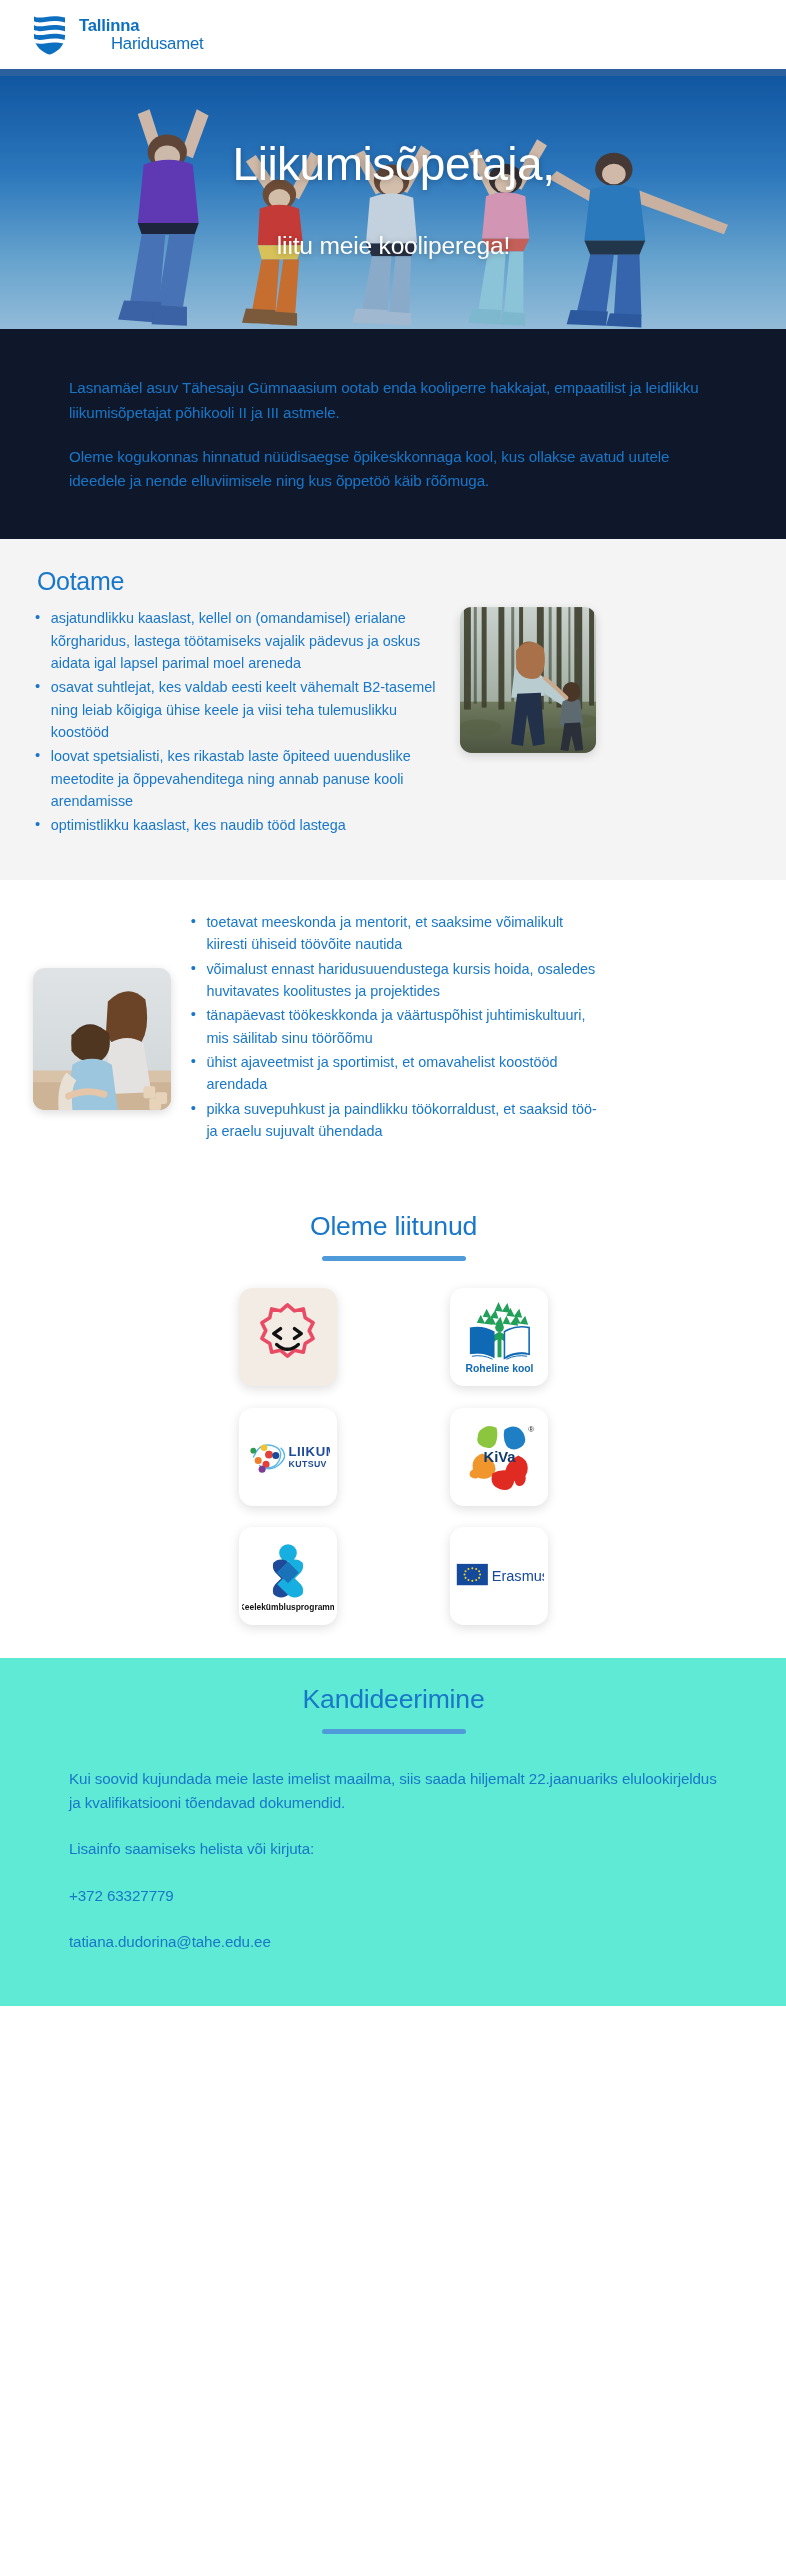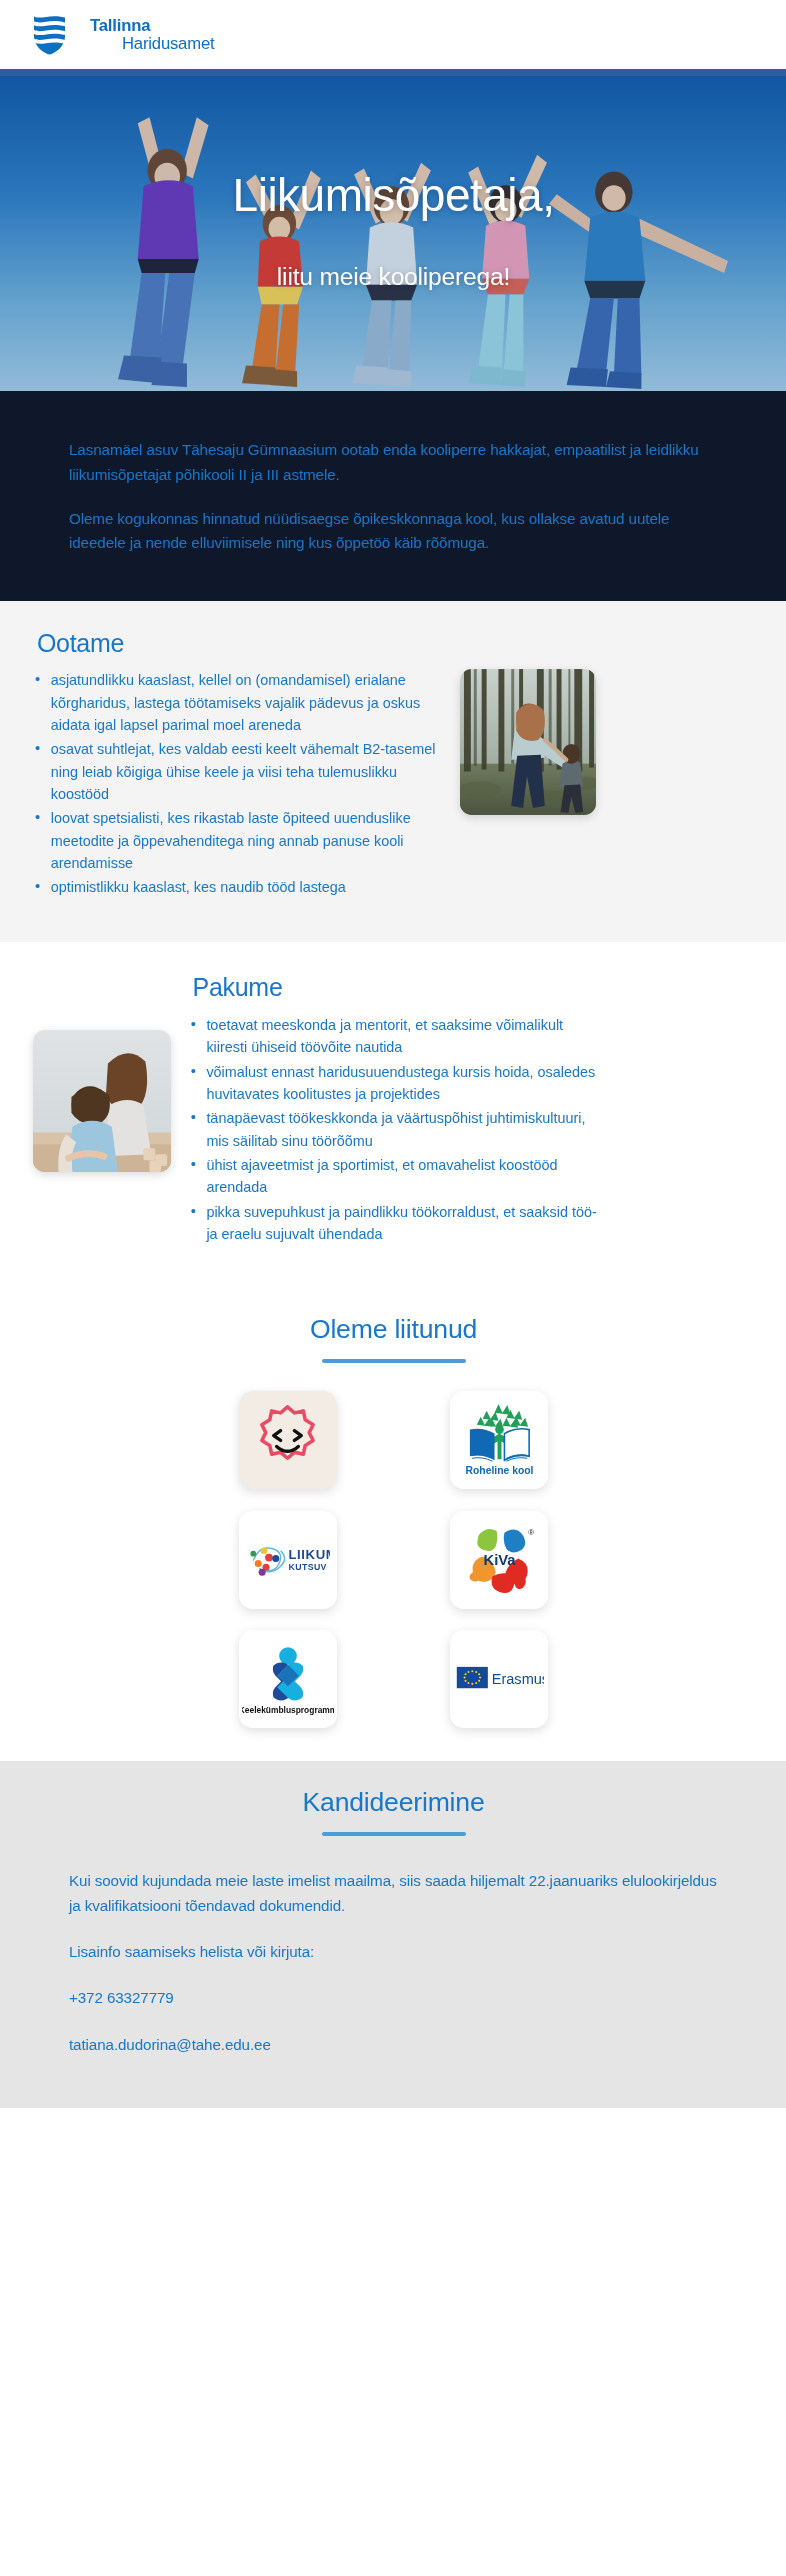--- a/index.html
+++ b/index.html
@@ -11,37 +11,37 @@
   body { width: 787px; height: 2576px; overflow: hidden; position: relative; }
 
   
   .site-header {
     height: 69px;
     background: #ffffff;
     display: flex;
     align-items: center;
     padding-left: 33px;
   }
-  .brand { display: flex; align-items: center; gap: 24px; }
+  .brand { display: flex; align-items: center; gap: 13px; }
   .brand-shield { width: 33px; height: 43px; display: block; }
   .brand-text { line-height: 1.05; }
   .brand-line1 {
     font-size: 16.7px; font-weight: bold; color: #0d6fc0;
     letter-spacing: -0.2px; display: block;
   }
   .brand-line2 {
     font-size: 16.7px; font-weight: normal; color: #0d6fc0;
     letter-spacing: -0.2px; display: block; margin-left: 32px;
   }
   .header-rule { height: 6.9px; background: #2b5f9e; width: 100%; }
 
   
   .hero {
     position: relative;
-    height: 315px;
+    height: 253px;
     overflow: hidden;
     background: linear-gradient(180deg,#1b5ea8 0%, #2f7cc0 35%, #74b0d4 72%, #9cc5dd 100%);
   }
   .hero-photo { position: absolute; inset: 0; }
   .hero-photo svg { width: 100%; height: 100%; display: block; }
   .hero-overlay {
     position: absolute; inset: 0;
     display: flex; flex-direction: column;
     align-items: center; justify-content: center;
     text-align: center;
@@ -124,21 +124,21 @@
     background: #ffffff;
     border-radius: 13.8px;
     box-shadow: 0 3px 10.8px rgba(0,0,0,.13);
     display: flex; align-items: center; justify-content: center;
     overflow: hidden;
   }
   .logo-card.cream { background: #f2ece5; }
   .logo-card svg { display: block; }
 
   
-  .apply { background: #e5e5e5; padding: 25.6px 0 29.5px 0; }
+  .apply { background: #5eead4; padding: 25.6px 0 29.5px 0; }
   .apply-body { padding: 33px 69px 0 69px; }
   .apply-body .para { margin-bottom: 21.6px; }
 </style>
 </head>
 <body>
 
 <div class="site-header">
   <div class="brand">
     <span class="brand-shield">
       <svg viewBox="0 0 34 44" xmlns="http://www.w3.org/2000/svg" aria-hidden="true">
@@ -346,23 +346,20 @@
         <path d="M36 130 q18 -8 36 -2" stroke="#e5c6a8" stroke-width="7" fill="none" stroke-linecap="round"></path>
 
         <g fill="#e6d3ba">
           <rect x="112" y="120" width="12" height="12" rx="2"></rect>
           <rect x="124" y="126" width="12" height="12" rx="2"></rect>
           <rect x="118" y="132" width="12" height="12" rx="2"></rect>
         </g>
       </svg>
     </div>
     <div class="pakume-right">
-      <div class="pakume-head">
-        <h2 class="sec-h2">Pakume</h2>
-      </div>
       <ul class="bullets pakume-list">
         <li>toetavat meeskonda ja mentorit, et saaksime võimalikult kiiresti ühiseid töövõite nautida</li>
         <li>võimalust ennast haridusuuendustega kursis hoida, osaledes huvitavates koolitustes ja projektides</li>
         <li>tänapäevast töökeskkonda ja väärtuspõhist juhtimiskultuuri, mis säilitab sinu töörõõmu</li>
         <li>ühist ajaveetmist ja sportimist, et omavahelist koostööd arendada</li>
         <li>pikka suvepuhkust ja paindlikku töökorraldust, et saaksid töö- ja eraelu sujuvalt ühendada</li>
       </ul>
     </div>
   </div>
 </div>

